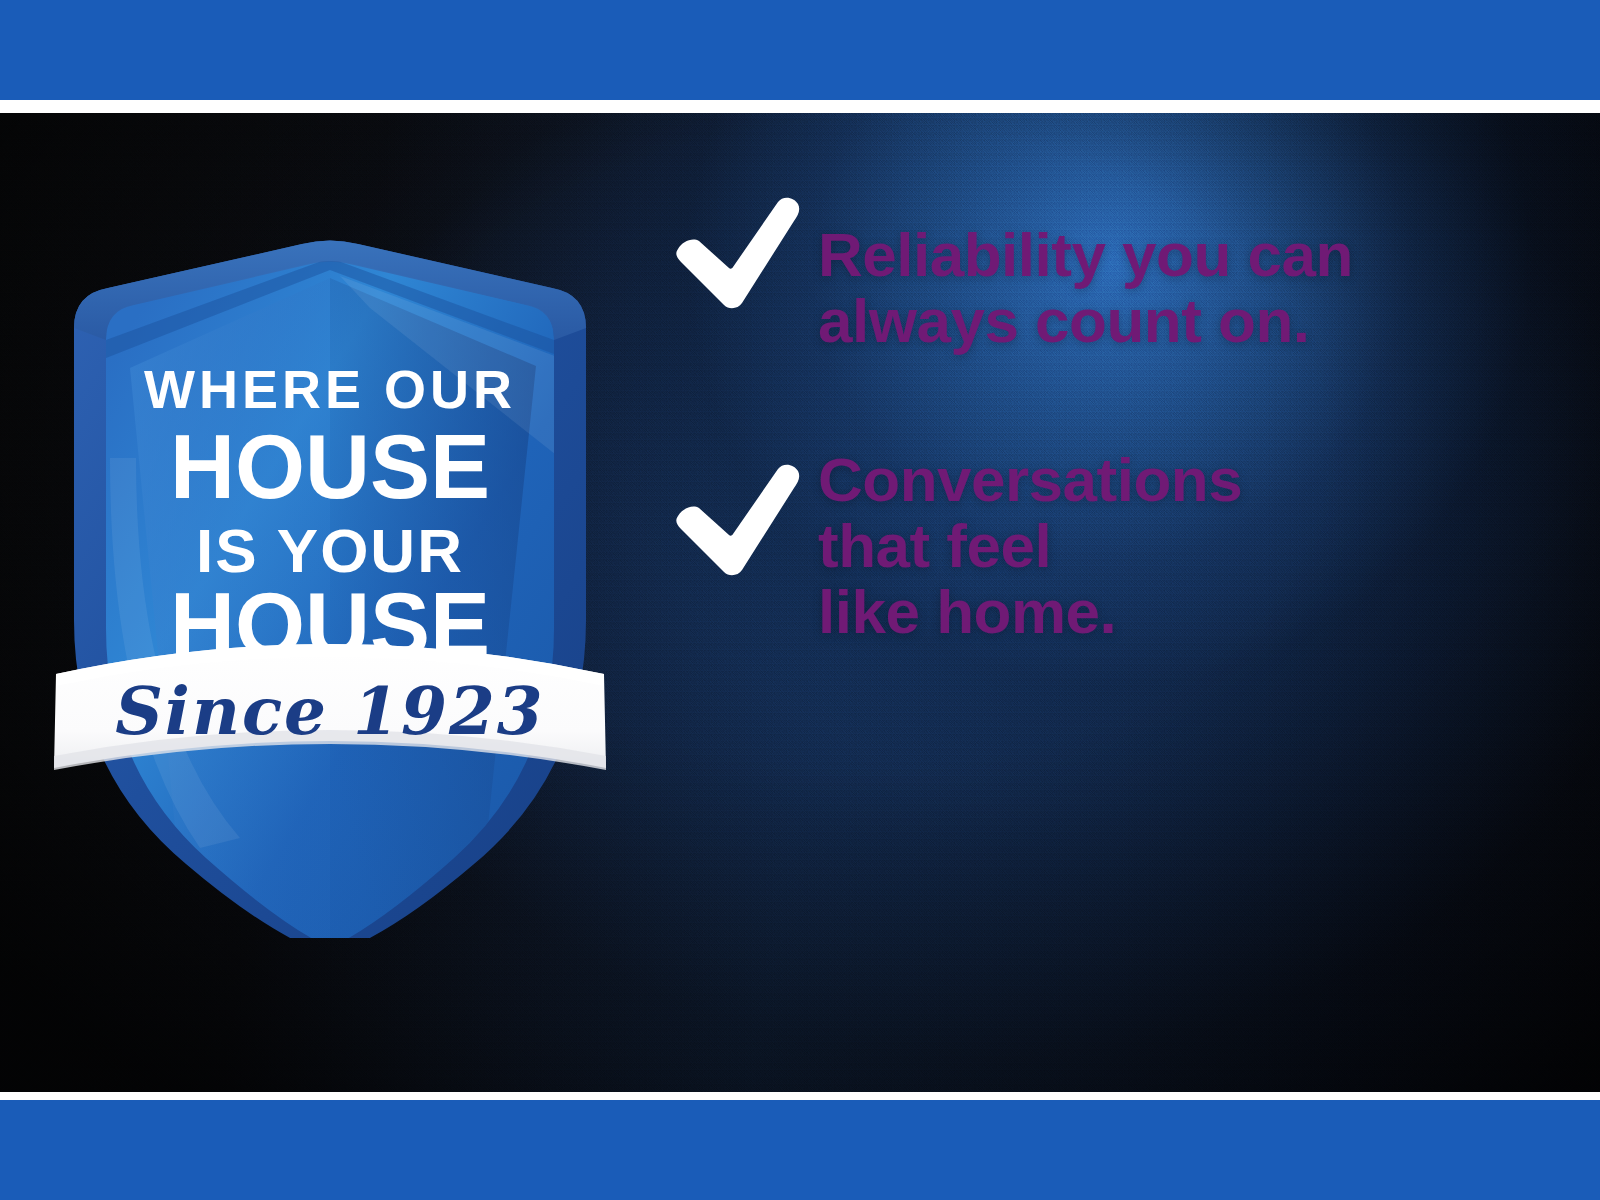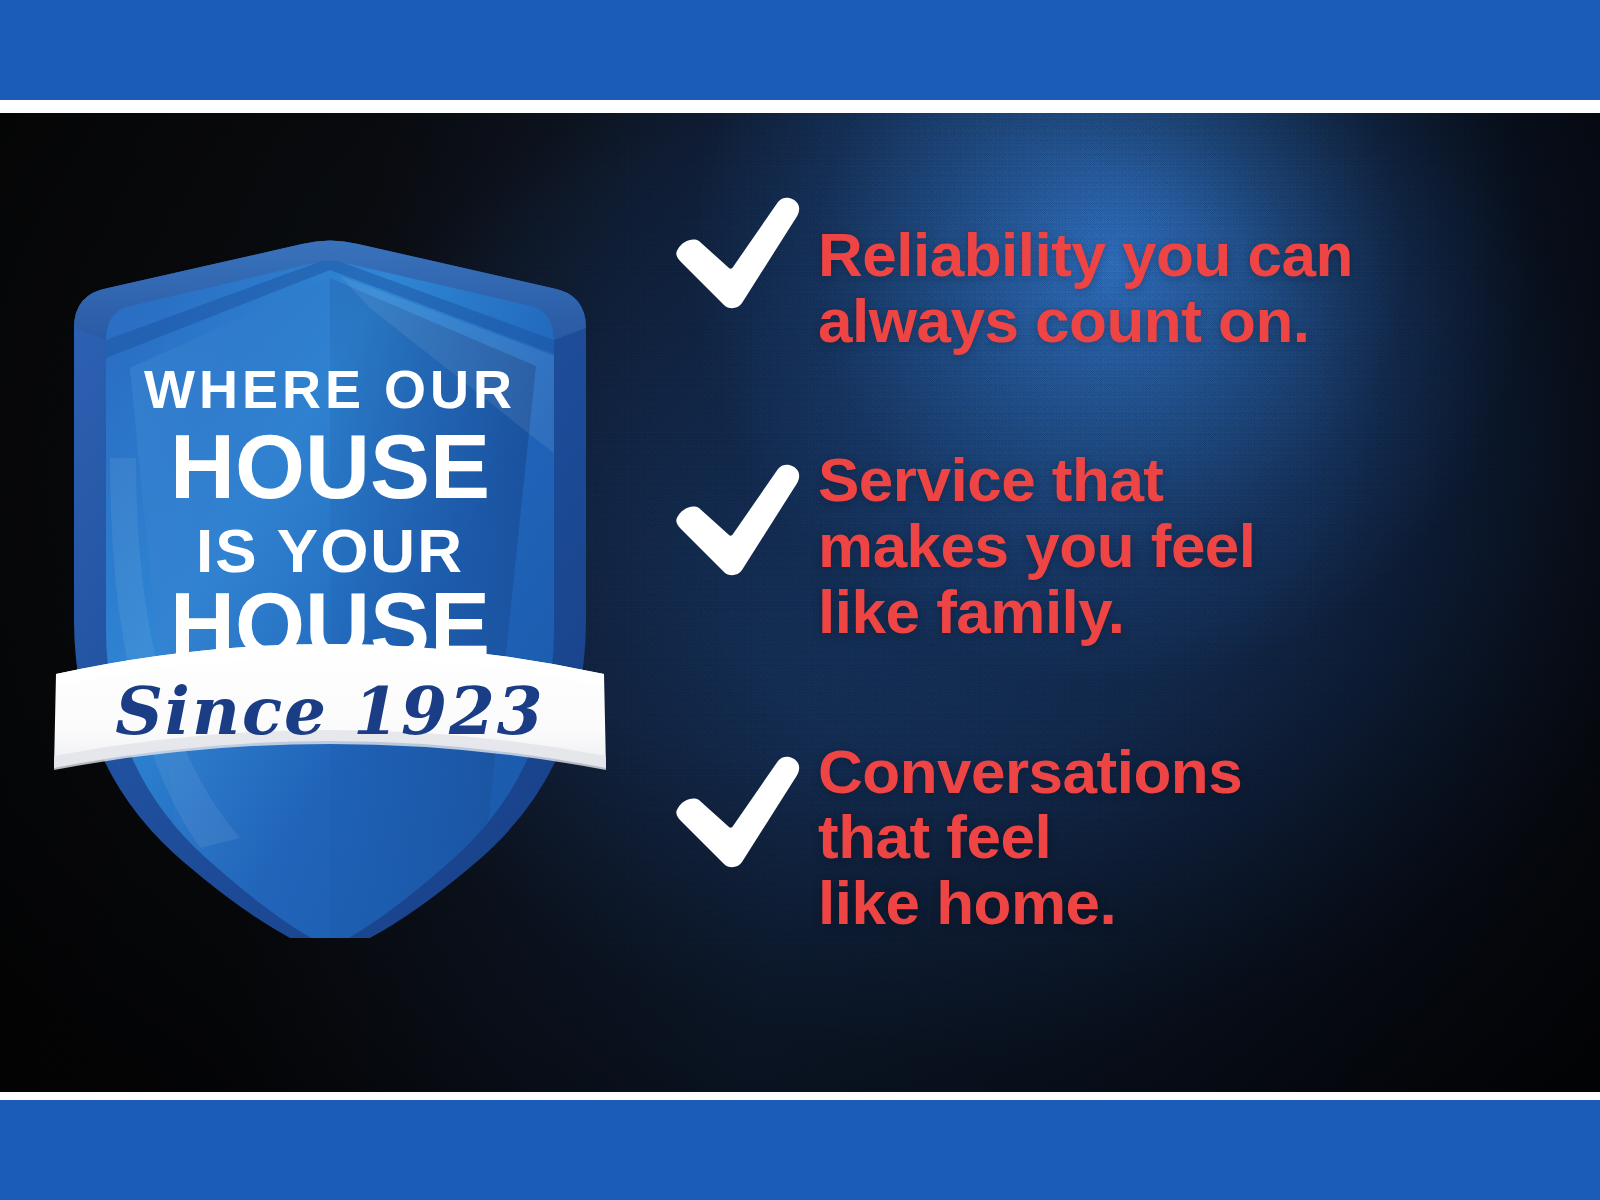--- a/index.html
+++ b/index.html
@@ -136,21 +136,21 @@
   .check {
     flex: 0 0 auto;
     width: 132px;
     height: 118px;
     margin-right: 14px;
     margin-top: 14px;
   }
   .check svg { display: block; width: 132px; height: 118px; }
 
   .bullet-text {
-    color: #ef4444;
+    color: #701a75;
     font-family: "Liberation Sans", sans-serif;
     font-weight: 700;
     font-size: 62px;
     line-height: 1.06;
     letter-spacing: -0.5px;
     white-space: pre-line;
     text-shadow: 0 2px 10px rgba(0,0,0,0.25);
   }
   .bullet-1 .bullet-text { padding-top: 42px; }
   .bullet-2 .bullet-text { padding-top: 28px; }
@@ -263,32 +263,20 @@
         <svg viewBox="0 0 132 118" xmlns="http://www.w3.org/2000/svg">
           <path d="M6,55 C10,48 20,43 27,47 L57,74 C58,75 60,75 61,73
                    L106,8 C111,1 122,3 126,10 C129,16 126,21 122,27
                    L70,109 C66,115 57,116 52,111 L9,68 C4,63 3,59 6,55 Z" fill="#ffffff"></path>
         </svg>
       </span>
       <span class="bullet-text">Reliability you can
 always count on.</span>
     </div>
 
-    <div class="bullet bullet-2">
-      <span class="check">
-        <svg viewBox="0 0 132 118" xmlns="http://www.w3.org/2000/svg">
-          <path d="M6,55 C10,48 20,43 27,47 L57,74 C58,75 60,75 61,73
-                   L106,8 C111,1 122,3 126,10 C129,16 126,21 122,27
-                   L70,109 C66,115 57,116 52,111 L9,68 C4,63 3,59 6,55 Z" fill="#ffffff"></path>
-        </svg>
-      </span>
-      <span class="bullet-text">Service that
-makes you feel
-like family.</span>
-    </div>
 
     <div class="bullet bullet-3">
       <span class="check">
         <svg viewBox="0 0 132 118" xmlns="http://www.w3.org/2000/svg">
           <path d="M6,55 C10,48 20,43 27,47 L57,74 C58,75 60,75 61,73
                    L106,8 C111,1 122,3 126,10 C129,16 126,21 122,27
                    L70,109 C66,115 57,116 52,111 L9,68 C4,63 3,59 6,55 Z" fill="#ffffff"></path>
         </svg>
       </span>
       <span class="bullet-text">Conversations

